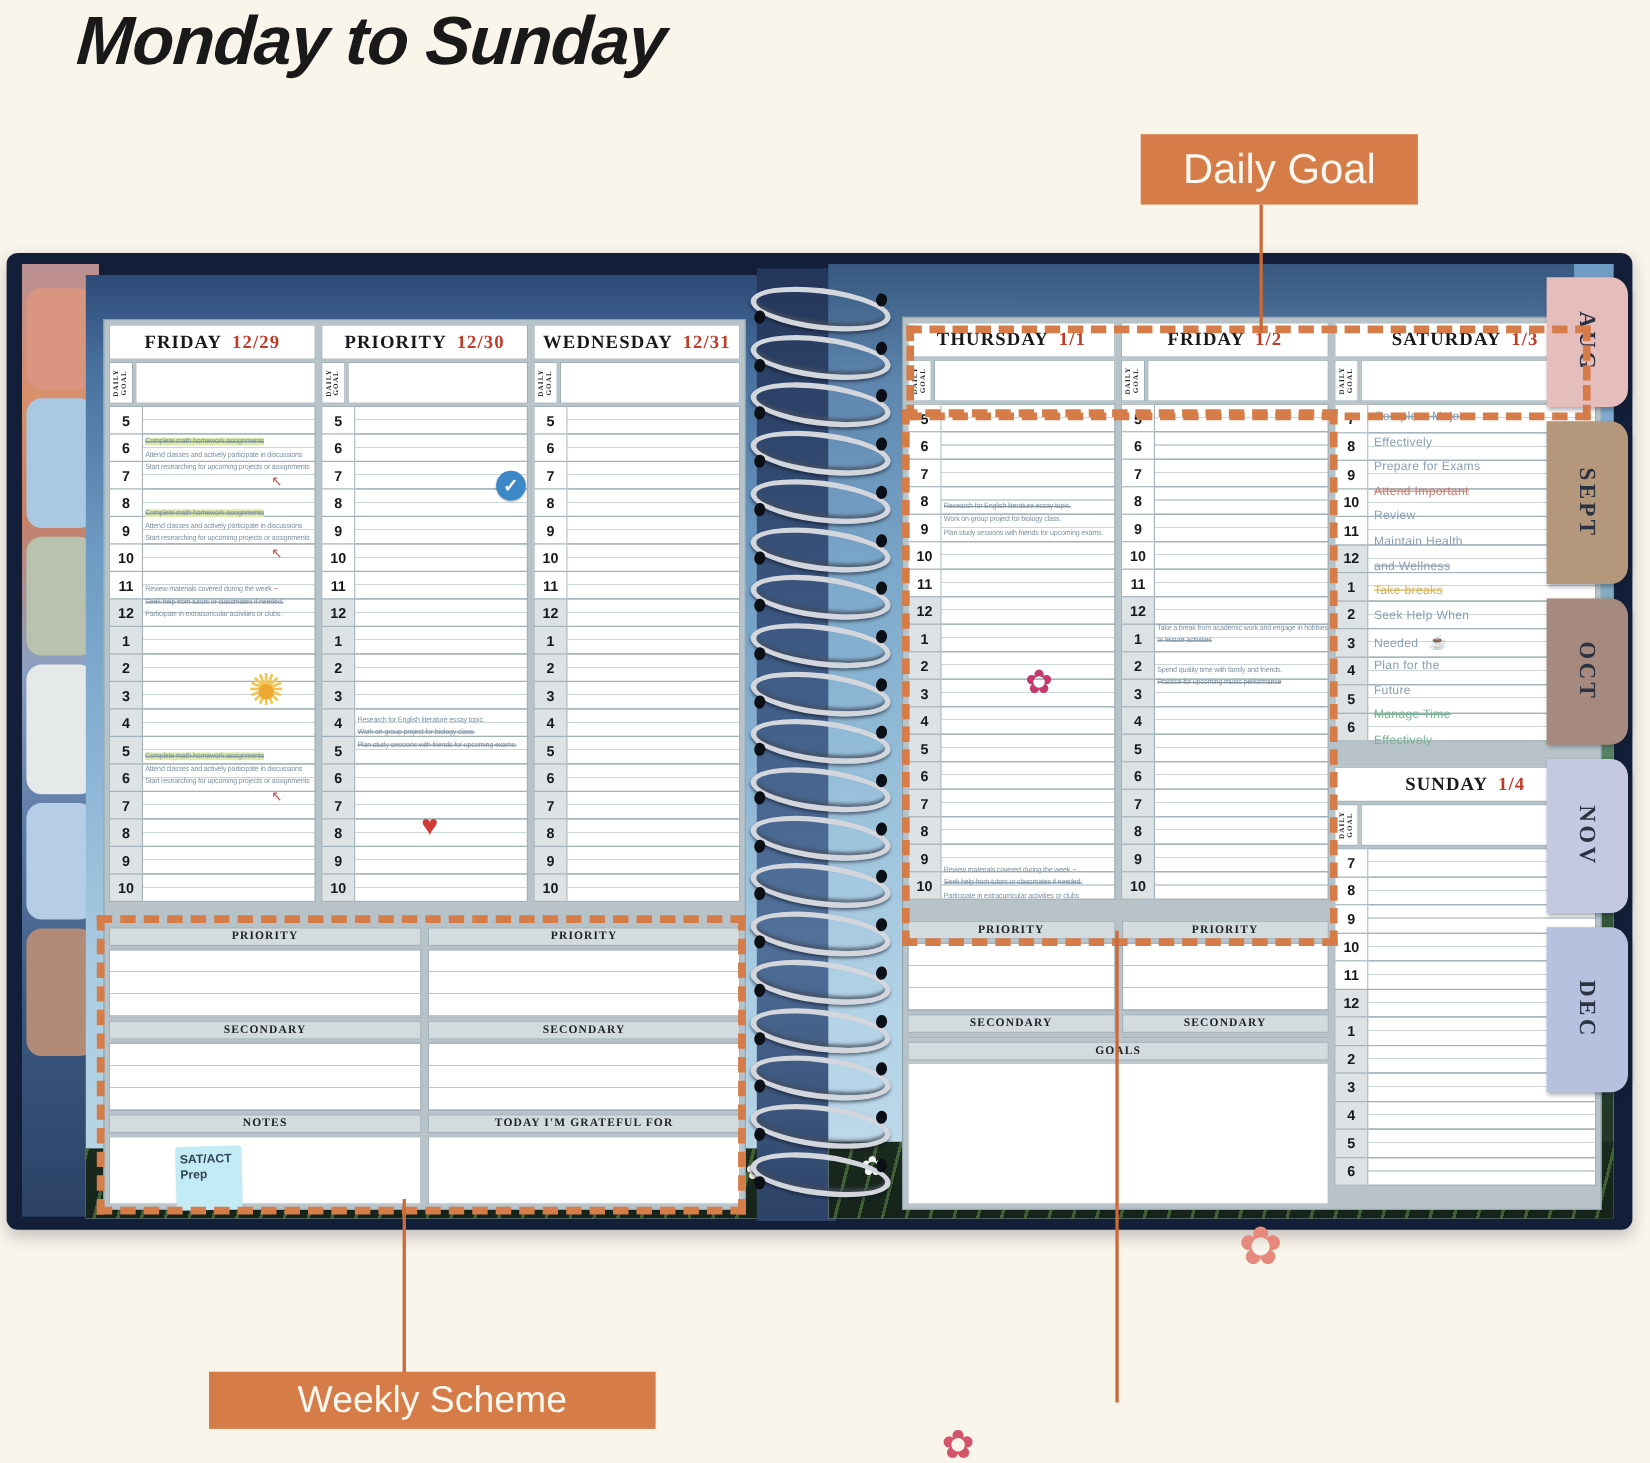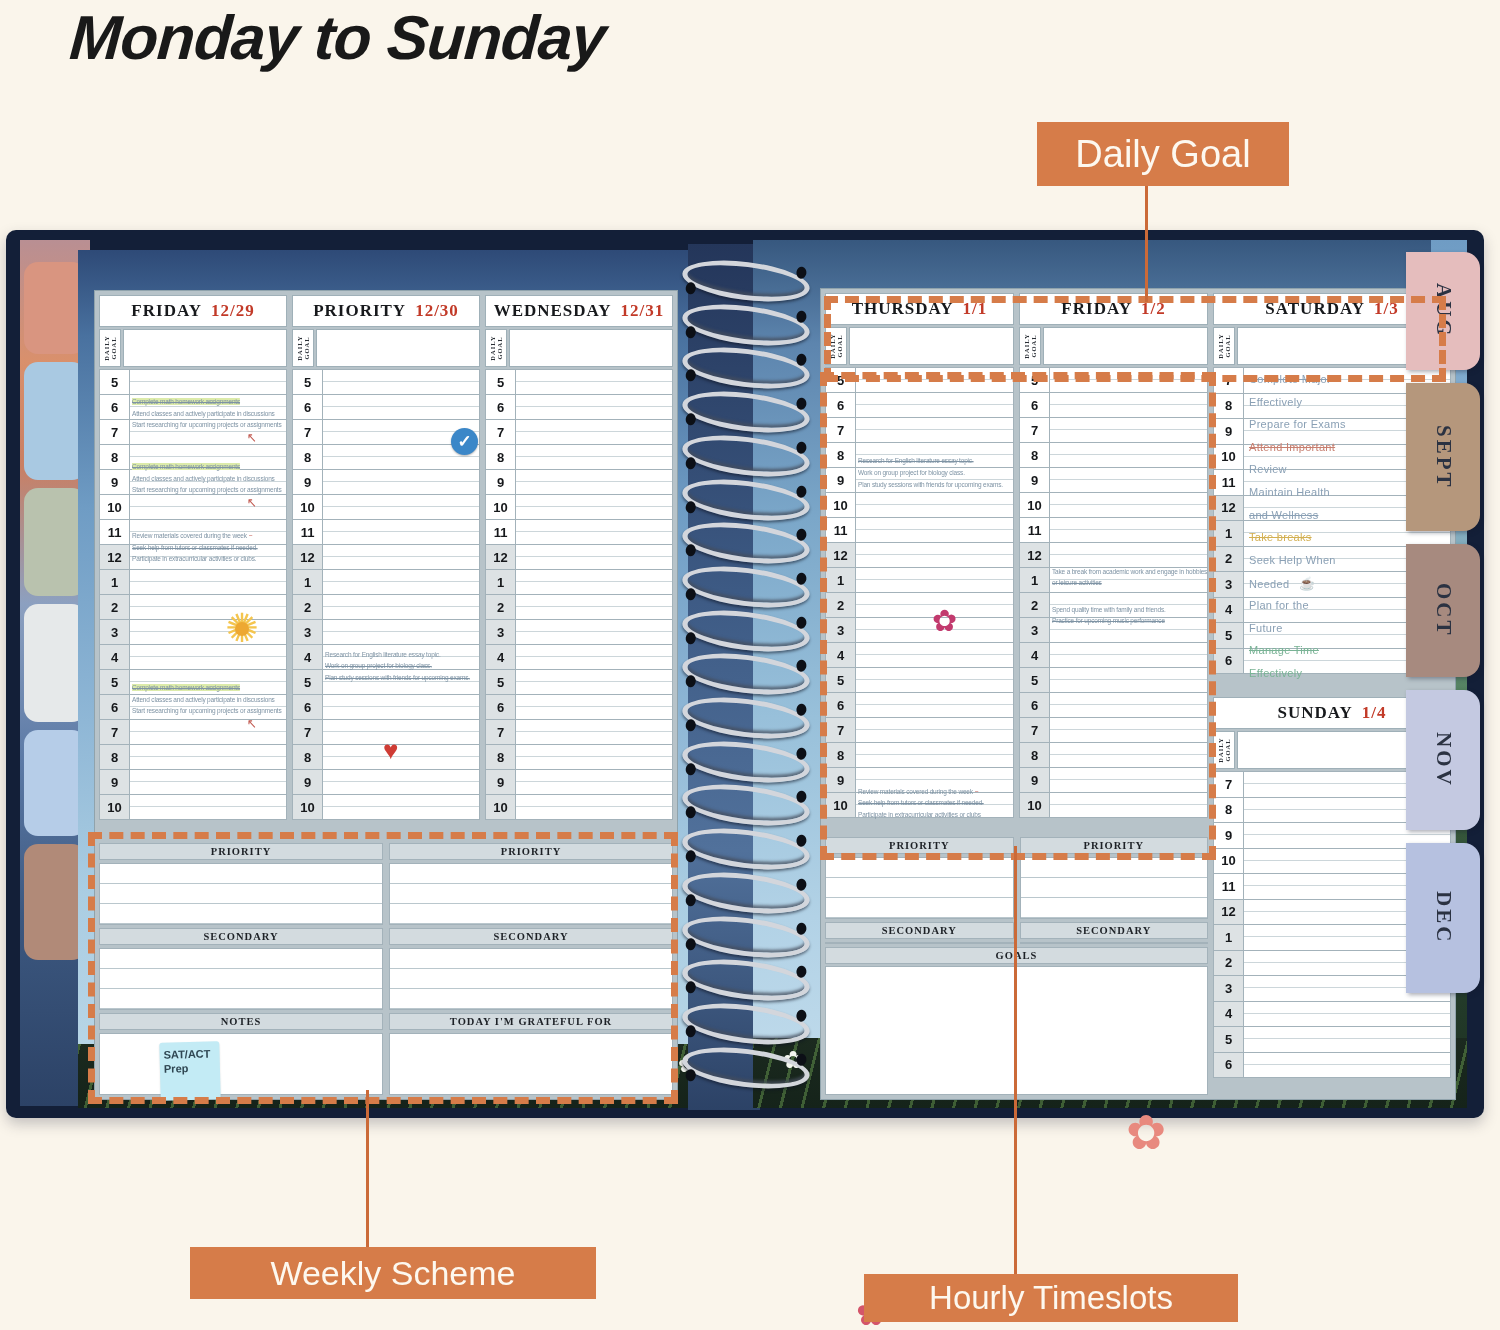--- a/index.html
+++ b/index.html
@@ -942,18 +942,17 @@
 
   <div class="dash dash-weekly"></div>
   <div class="dash dash-daily"></div>
   <div class="dash dash-hourly"></div>
 
   <div class="co-line ln-daily"></div>
   <div class="callout co-daily">Daily Goal</div>
   <div class="co-line ln-weekly"></div>
   <div class="callout co-weekly">Weekly Scheme</div>
   <div class="co-line ln-hourly"></div>
-  <div class="callout co-hourly">Hourly Timeslots</div>
 
   <div class="deco-flower" style="left:1126px;top:1104px;font-size:48px;">✿</div>
   <div class="deco-flower" style="left:856px;top:1292px;font-size:36px;color:#d4556a;">✿</div>
 
 </div>
 
 </body></html>

